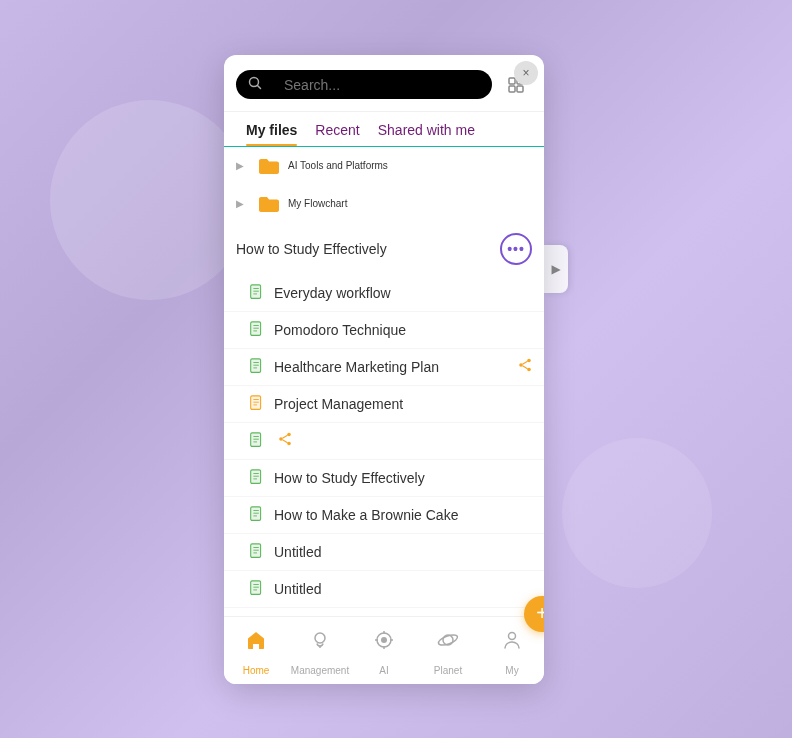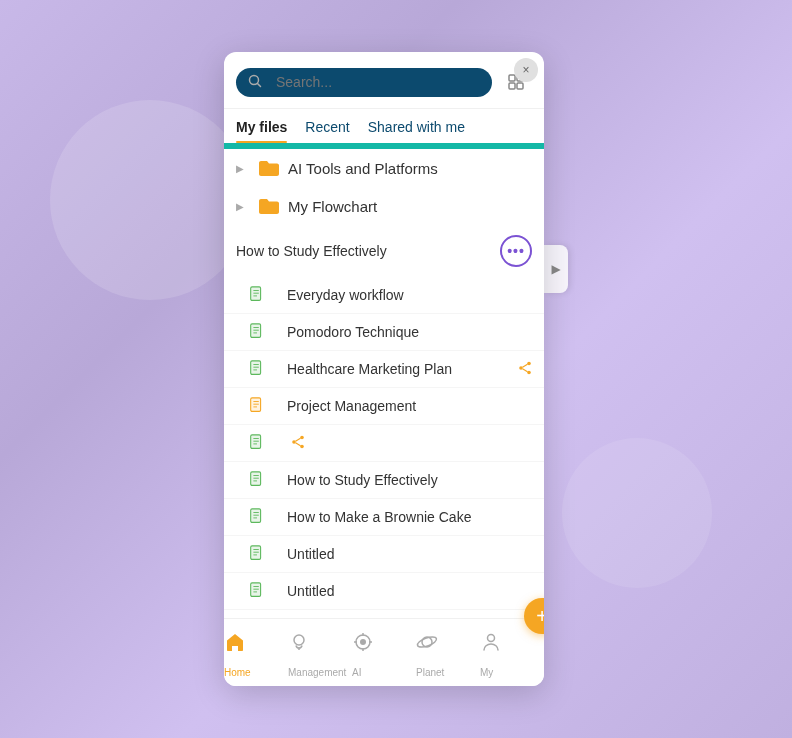--- a/index.html
+++ b/index.html
@@ -79,24 +79,24 @@
       align-items: center;
       padding: 14px 12px 10px 12px;
       gap: 8px;
       border-bottom: 1px solid #f0f0f0;
       position: relative;
     }
     .search-input-wrapper {
       flex: 1;
       display: flex;
       align-items: center;
-      background: #0c4a6e;
+      background: #000000;
       border-radius: 20px;
       padding: 6px 12px;
-      gap: 14px;
+      gap: 22px;
     }
     .search-icon-svg {
       color: #aaa;
       font-size: 13px;
       flex-shrink: 0;
     }
     .search-input {
       border: none;
       background: transparent;
       outline: none;
@@ -112,28 +112,28 @@
       justify-content: center;
       cursor: pointer;
       border: none;
       background: transparent;
       color: #888;
     }
 
     
     .tabs {
       display: flex;
-      padding: 0 12px;
+      padding: 0 22px;
       gap: 18px;
-      border-bottom: 6px solid #14b8a6;
+      border-bottom: 1px solid #14b8a6;
     }
     .tab {
       padding: 10px 0 8px 0;
       font-size: 14px;
-      color: #0c4a6e;
+      color: #701a75;
       cursor: pointer;
       border: none;
       background: transparent;
       position: relative;
     }
     .tab.active {
       color: #222;
       font-weight: 600;
     }
     .tab.active::after {
@@ -167,21 +167,21 @@
       font-size: 10px;
       color: #aaa;
       width: 14px;
     }
     .folder-icon {
       width: 22px;
       height: 18px;
       flex-shrink: 0;
     }
     .folder-name {
-      font-size: 15px;
+      font-size: 10px;
       color: #333;
       flex: 1;
     }
 
     
     .section-header {
       display: flex;
       align-items: center;
       padding: 10px 12px;
       gap: 8px;
@@ -211,21 +211,21 @@
       font-weight: bold;
       letter-spacing: 1px;
       flex-shrink: 0;
     }
 
     
     .file-item {
       display: flex;
       align-items: center;
       padding: 9px 12px 9px 24px;
-      gap: 21px;
+      gap: 8px;
       cursor: pointer;
       border-bottom: 1px solid #f5f5f5;
       position: relative;
     }
     .file-icon-svg {
       width: 18px;
       height: 18px;
       flex-shrink: 0;
     }
     .file-name {
@@ -243,21 +243,21 @@
     .bottom-nav {
       display: flex;
       border-top: 1px solid #f0f0f0;
       padding: 8px 0 4px 0;
       background: #fff;
     }
     .nav-item {
       flex: 1;
       display: flex;
       flex-direction: column;
-      align-items: flex-start;
+      align-items: center;
       gap: 9px;
       cursor: pointer;
       padding: 4px 0;
     }
     .nav-icon {
       font-size: 20px;
     }
     .nav-label {
       font-size: 10px;
       color: #aaa;

